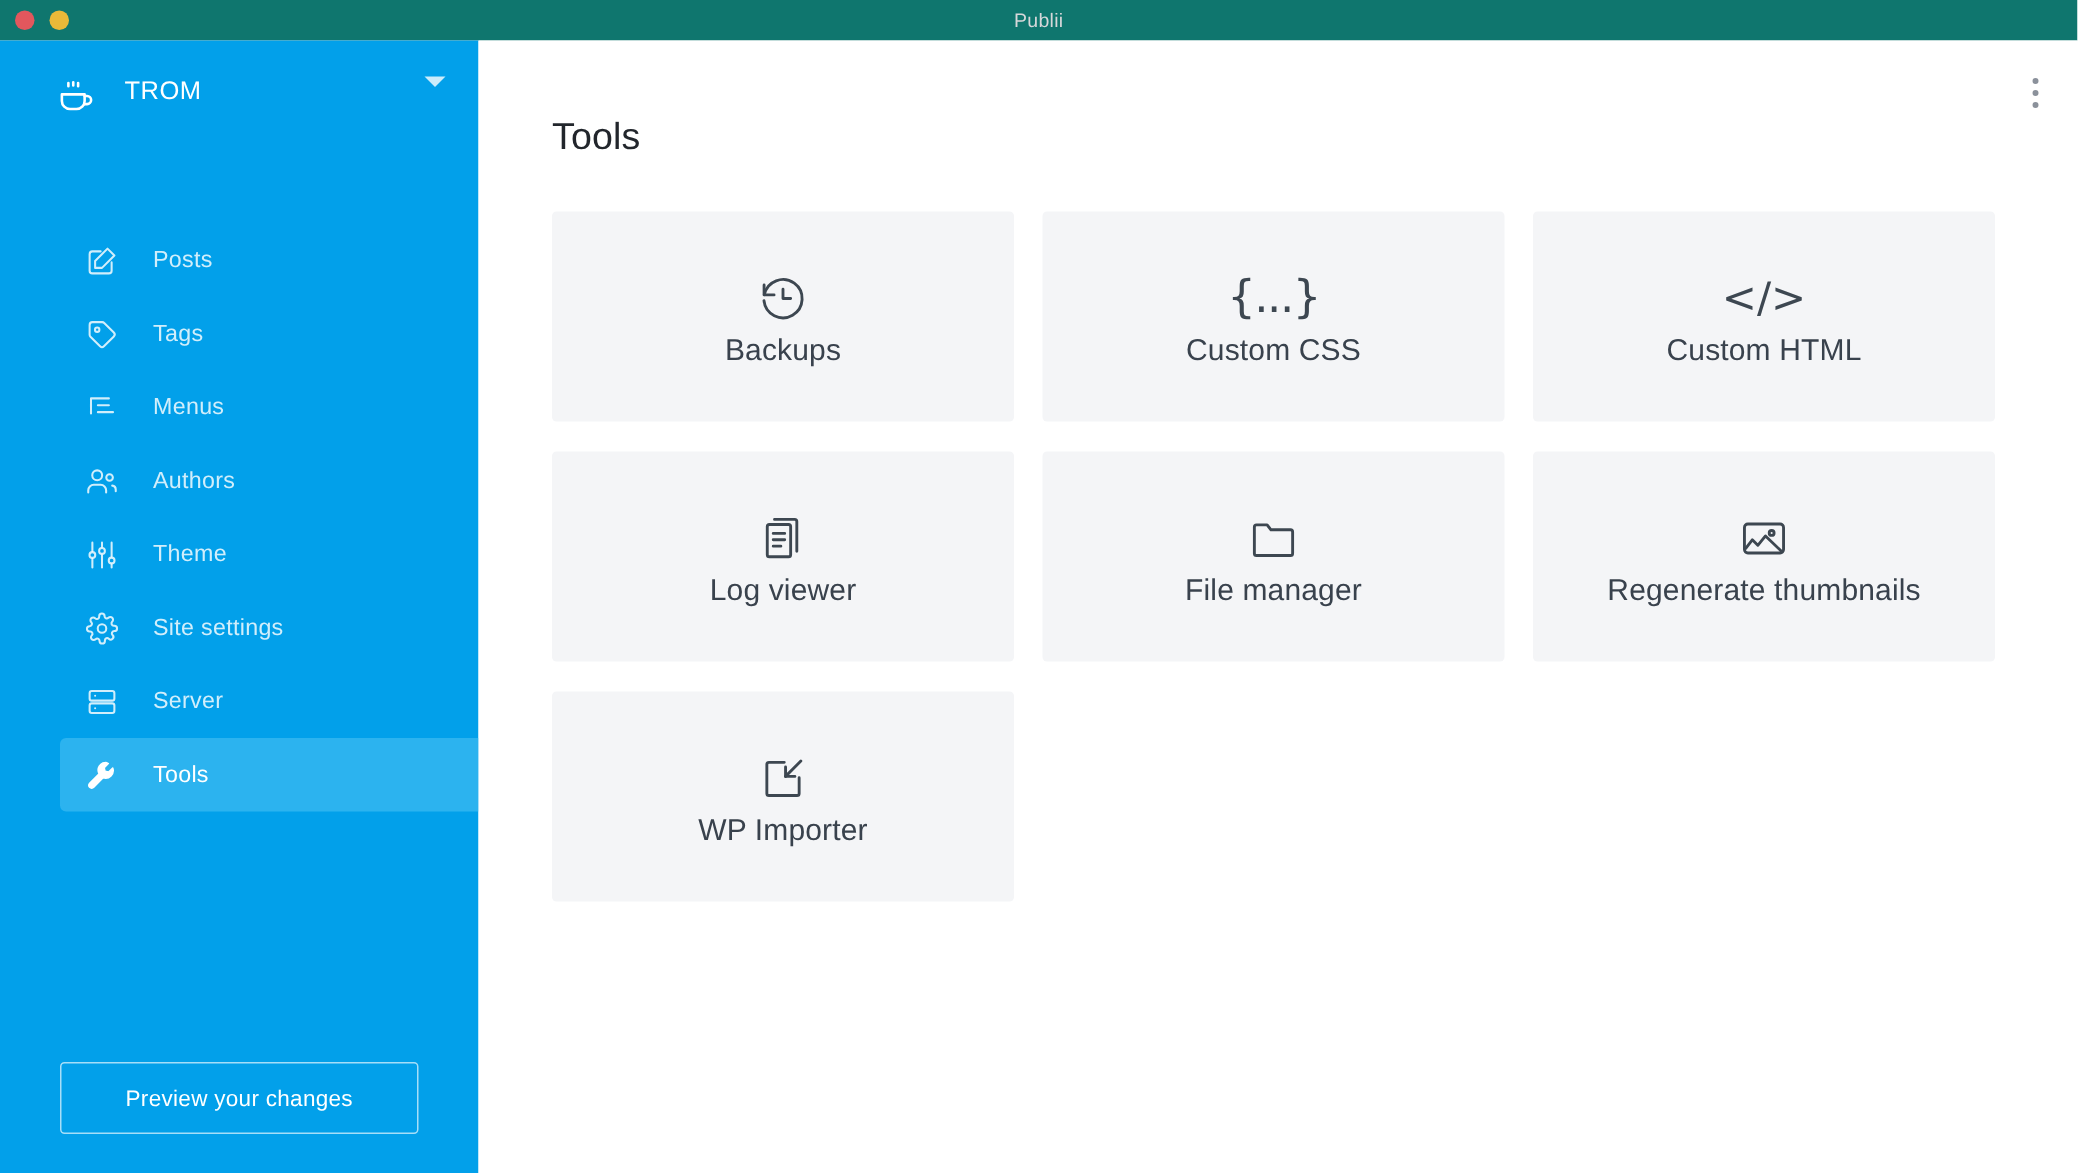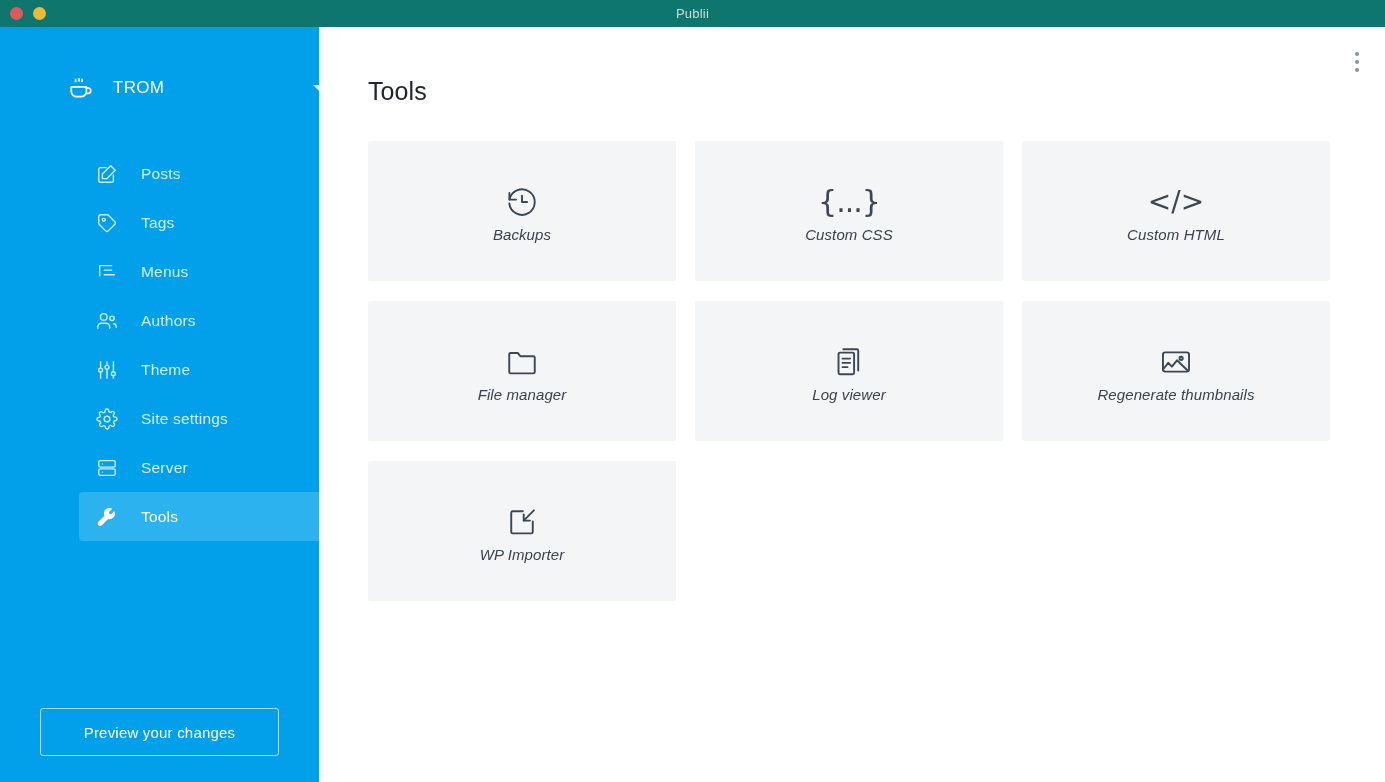--- a/index.html
+++ b/index.html
@@ -61,29 +61,27 @@
     position: absolute;
     top: 27px; left: 0;
     width: 319px;
     height: 755px;
     background: #02a0ea;
     overflow: hidden;
   }
 
   .site-switch {
     position: absolute;
-    top: 36px;
+    top: 24px;
     left: 0;
     width: 319px;
     height: 50px;
     display: flex;
-    align-items: center;
     padding: 0 22px 0 38px;
     cursor: pointer;
-    margin-left: 30px;
   }
   .site-switch .cup { width: 26px; height: 26px; flex: 0 0 26px; }
   .site-name {
     margin-left: 19px;
     font-size: 17px;
     color: #ffffff;
     letter-spacing: .3px;
     font-weight: 400;
   }
   .site-switch .caret {
@@ -92,21 +90,20 @@
     border-left: 7px solid transparent;
     border-right: 7px solid transparent;
     border-top: 7px solid rgba(255,255,255,.80);
   }
 
   .nav {
     position: absolute;
     top: 122px;
     left: 0;
     width: 367px;
-    padding-left: 39px;
   }
   .nav-item {
     position: relative;
     display: flex;
     align-items: center;
     height: 49px;
     margin: 0 40px;
     padding-left: 16px;
     border-radius: 4px;
     cursor: pointer;
@@ -230,24 +227,23 @@
   }
   .card .card-ico {
     height: 44px;
     display: flex;
     align-items: center;
     justify-content: center;
     color: #3d4751;
   }
   .card .card-lbl {
     margin-top: 2px;
-    font-size: 15px;
+    font-size: 20px;
     color: #39424d;
     letter-spacing: .1px;
-    font-style: italic;
   }
   .glyph-css {
     font-family: "DejaVu Sans", sans-serif;
     font-size: 30px;
     line-height: 1;
     color: #3d4751;
     letter-spacing: -1px;
   }
   .glyph-html {
     font-family: "DejaVu Sans", sans-serif;
@@ -410,35 +406,35 @@
       <div class="card">
         <span class="card-ico">
           <span class="glyph-html">&lt;/&gt;</span>
         </span>
         <span class="card-lbl">Custom HTML</span>
       </div>
 
       <div class="card">
         <span class="card-ico">
           <svg width="34" height="34" viewBox="0 0 24 24" fill="none" stroke="currentColor" stroke-width="1.35" stroke-linecap="round" stroke-linejoin="round">
-            <path d="M3 19V6.6a1 1 0 0 1 1-1h5l1.8 2.3H20a1 1 0 0 1 1 1V19a1 1 0 0 1-1 1H4a1 1 0 0 1-1-1z"></path>
-          </svg>
-        </span>
-        <span class="card-lbl">File manager</span>
-      </div>
-
-      <div class="card">
-        <span class="card-ico">
-          <svg width="34" height="34" viewBox="0 0 24 24" fill="none" stroke="currentColor" stroke-width="1.35" stroke-linecap="round" stroke-linejoin="round">
             <path d="M8 3h9.5a1 1 0 0 1 1 1v14"></path>
             <rect x="4.6" y="5.4" width="11" height="15.2" rx="1"></rect>
             <path d="M7.4 9.6h5.4M7.4 12.6h5.4M7.4 15.6h3.6"></path>
           </svg>
         </span>
         <span class="card-lbl">Log viewer</span>
+      </div>
+
+      <div class="card">
+        <span class="card-ico">
+          <svg width="34" height="34" viewBox="0 0 24 24" fill="none" stroke="currentColor" stroke-width="1.35" stroke-linecap="round" stroke-linejoin="round">
+            <path d="M3 19V6.6a1 1 0 0 1 1-1h5l1.8 2.3H20a1 1 0 0 1 1 1V19a1 1 0 0 1-1 1H4a1 1 0 0 1-1-1z"></path>
+          </svg>
+        </span>
+        <span class="card-lbl">File manager</span>
       </div>
 
       <div class="card">
         <span class="card-ico">
           <svg width="34" height="34" viewBox="0 0 24 24" fill="none" stroke="currentColor" stroke-width="1.35" stroke-linecap="round" stroke-linejoin="round">
             <rect x="2.8" y="5.2" width="18.4" height="13.6" rx="1.6"></rect>
             <circle cx="15.6" cy="9.4" r="1.15"></circle>
             <path d="M3.4 16.6l3.1-4 2.6 2.6 3.6-4.4 7.5 7.2"></path>
           </svg>
         </span>

